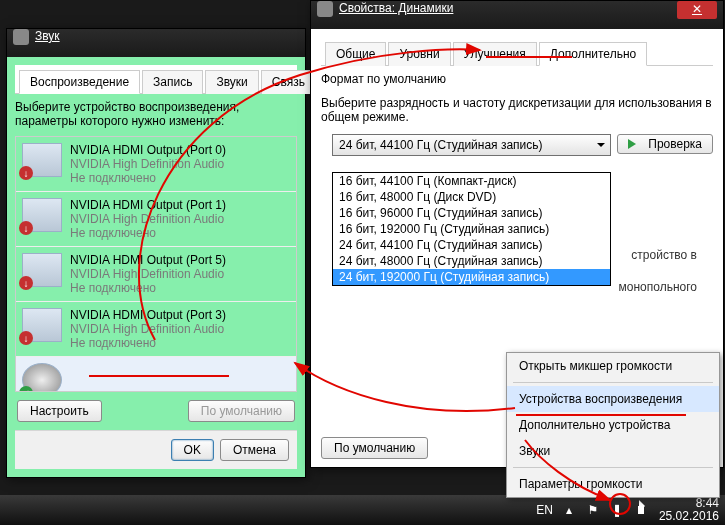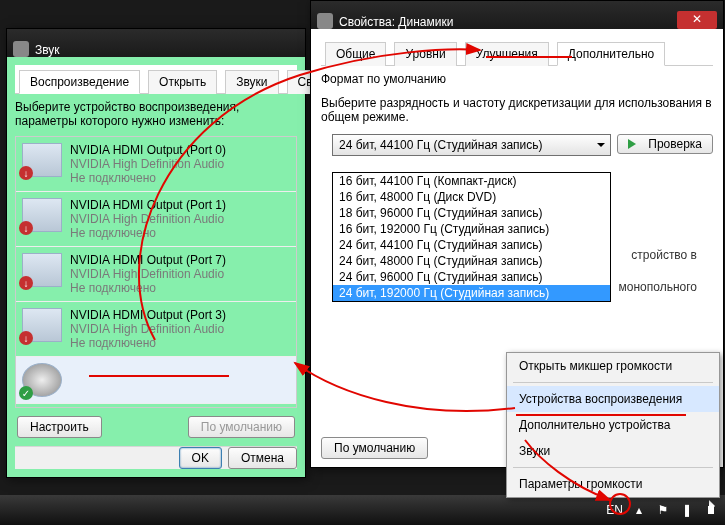--- a/index.html
+++ b/index.html
@@ -1,25 +1,25 @@
 <!DOCTYPE html>
 <html><head>
 <meta charset="utf-8">
 <style>
 * { box-sizing: border-box; margin: 0; padding: 0; font-family: "Segoe UI", Tahoma, sans-serif; font-size: 12px; }
 body { width: 725px; height: 525px; background: #1a1a1a; position: relative; overflow: hidden; }
 
 .window { position: absolute; background: #f0f0f0; border: 1px solid #000; box-shadow: 2px 2px 10px rgba(0,0,0,0.5); }
-.titlebar { height: 28px; background: linear-gradient(#2b2b2b, #1a1a1a); color: #fff; display: flex; align-items: flex-end; padding: 0 6px; }
+.titlebar { height: 28px; background: linear-gradient(#2b2b2b, #1a1a1a); color: #fff; display: flex; align-items: flex-start; padding: 0 6px; text-decoration: underline; }
 .titlebar .icon { width: 16px; height: 16px; margin-right: 6px; background: #888; border-radius: 3px; }
 .titlebar .title { flex: 1; }
 .titlebar .close { width: 40px; height: 18px; background: #c53030; color: #fff; text-align: center; line-height: 16px; border-radius: 2px; cursor: pointer; }
 
 .tabs { display: flex; background: #fff; padding: 4px 4px 0 4px; border-bottom: 1px solid #ccc; }
-.tab { padding: 4px 10px; border: 1px solid #ccc; border-bottom: none; background: #f6f6f6; margin-right: 8px; cursor: pointer; position: relative; top: 1px; }
+.tab { padding: 4px 10px; border: 1px solid #ccc; border-bottom: none; background: #f6f6f6; margin-right: 2px; cursor: pointer; position: relative; top: 1px; }
 .tab.active { background: #fff; border-bottom: 1px solid #fff; }
 
 
 #win-sound { left: 6px; top: 28px; width: 300px; height: 450px; }
 #win-sound .body { background: #86efac; padding: 8px; height: calc(100% - 28px); display: flex; flex-direction: column; }
 .prompt { margin: 6px 0 8px 0; color: #000; }
 .devlist { flex: 1; border: 1px solid #ccc; overflow-y: auto; }
 .dev { display: flex; padding: 6px; border-bottom: 1px solid #eee; }
 .dev.sel { background: #e8f0fa; }
 .dev .thumb { width: 40px; height: 34px; background: linear-gradient(#dde7f2,#b9c7d6); border: 1px solid #9bb0c8; margin-right: 8px; position: relative; }
@@ -28,21 +28,21 @@
 .badge.down { background: #c53030; }
 .badge.ok { background: #2f9e44; }
 .dev .info .name { color: #000; font-weight: 500; }
 .dev .info .driver { color: #7a7a7a; }
 .dev .info .status { color: #7a7a7a; }
 .dev.sel .status { color: #555; }
 .bottom-row1 { display: flex; justify-content: space-between; padding: 8px 2px; }
 .btn { padding: 3px 12px; border: 1px solid #8a8a8a; background: linear-gradient(#fdfdfd,#e6e6e6); border-radius: 3px; cursor: pointer; }
 .btn.def { border: 1px solid #3c7fb1; box-shadow: inset 0 0 2px #3c7fb1; }
 .btn.dis { color: #999; }
-.win-buttons { display: flex; justify-content: flex-end; gap: 6px; background: #f0f0f0; border-top: 1px solid #d6d6d6; }
+.win-buttons { display: flex; justify-content: flex-end; gap: 6px; padding: 8px; background: #f0f0f0; border-top: 1px solid #d6d6d6; }
 
 
 #win-props { left: 310px; top: 0; width: 414px; height: 468px; }
 #win-props .body { background: #fff; padding: 8px 10px; height: calc(100% - 28px); display: flex; flex-direction: column; }
 .fieldset-label { margin: 6px 0; }
 .hint { margin: 4px 0 10px 0; }
 .format-row { display: flex; gap: 6px; align-items: flex-start; margin-left: 11px; }
 .combo-wrap { position: relative; flex: 1; }
 .combo { width: 100%; height: 22px; background: linear-gradient(#fefefe,#e3e3e3); border: 1px solid #707070; display: flex; align-items: center; padding: 0 20px 0 6px; cursor: pointer; position: relative; }
 .combo::after { content: ""; position: absolute; right: 5px; top: 8px; border: 4px solid transparent; border-top-color: #000; }
@@ -78,21 +78,21 @@
 <body>
 
 <div class="window" id="win-sound">
   <div class="titlebar">
     <div class="icon"></div>
     <div class="title">Звук</div>
   </div>
   <div class="body">
     <div class="tabs">
       <div class="tab active">Воспроизведение</div>
-      <div class="tab">Открыть</div>
+      <div class="tab">Запись</div>
       <div class="tab">Звуки</div>
       <div class="tab">Связь</div>
     </div>
     <div class="prompt">Выберите устройство воспроизведения, параметры которого нужно изменить:</div>
     <div class="devlist">
       <div class="dev">
         <div class="thumb">
             <div class="badge down">↓</div>
           </div>
         <div class="info">
@@ -109,21 +109,21 @@
           <div class="name">NVIDIA HDMI Output (Port 1)</div>
           <div class="driver">NVIDIA High Definition Audio</div>
           <div class="status">Не подключено</div>
         </div>
       </div>
       <div class="dev">
         <div class="thumb">
             <div class="badge down">↓</div>
           </div>
         <div class="info">
-          <div class="name">NVIDIA HDMI Output (Port 7)</div>
+          <div class="name">NVIDIA HDMI Output (Port 5)</div>
           <div class="driver">NVIDIA High Definition Audio</div>
           <div class="status">Не подключено</div>
         </div>
       </div>
       <div class="dev">
         <div class="thumb">
             <div class="badge down">↓</div>
           </div>
         <div class="info">
           <div class="name">NVIDIA HDMI Output (Port 3)</div>
@@ -164,25 +164,24 @@
     <div class="fieldset-label">Формат по умолчанию</div>
     <div class="hint">Выберите разрядность и частоту дискретизации для использования в общем режиме.</div>
     <div class="format-row">
       <div class="combo-wrap">
         <div class="combo">
           <span>24 бит, 44100 Гц (Студийная запись)</span>
         </div>
         <div class="dropdown">
           <div class="opt">16 бит, 44100 Гц (Компакт-диск)</div>
           <div class="opt">16 бит, 48000 Гц (Диск DVD)</div>
-          <div class="opt">18 бит, 96000 Гц (Студийная запись)</div>
+          <div class="opt">16 бит, 96000 Гц (Студийная запись)</div>
           <div class="opt">16 бит, 192000 Гц (Студийная запись)</div>
           <div class="opt">24 бит, 44100 Гц (Студийная запись)</div>
           <div class="opt">24 бит, 48000 Гц (Студийная запись)</div>
-          <div class="opt">24 бит, 96000 Гц (Студийная запись)</div>
           <div class="opt hover">24 бит, 192000 Гц (Студийная запись)</div>
         </div>
       </div>
       <button class="btn play">
         <span class="play-tri"></span>
         <span>Проверка</span>
       </button>
     </div>
     <div class="section2">
       <div style="text-align:right">стройство в</div>
@@ -204,20 +203,24 @@
   <div class="mi">Параметры громкости</div>
 </div>
 
 <div class="taskbar">
   <div class="tray">
     <span class="lang">EN</span>
     <span class="tray-icon">▴</span>
     <span class="tray-icon">⚑</span>
     <span class="tray-icon">❚</span>
     <span class="tray-icon vol-icon"></span>
+  </div>
+  <div class="clock">
+    <div>8:44</div>
+    <div>25.02.2016</div>
   </div>
 </div>
 
 <div class="red-underline" style="left:486px; top:56px; width:86px;"></div>
 <div class="red-underline" style="left:89px; top:375px; width:140px;"></div>
 <div class="red-underline" style="left:516px; top:414px; width:170px;"></div>
 
 <svg class="annot">
   <defs>
       <marker id="ah" markerWidth="10" markerHeight="10" refX="7" refY="3" orient="auto">

